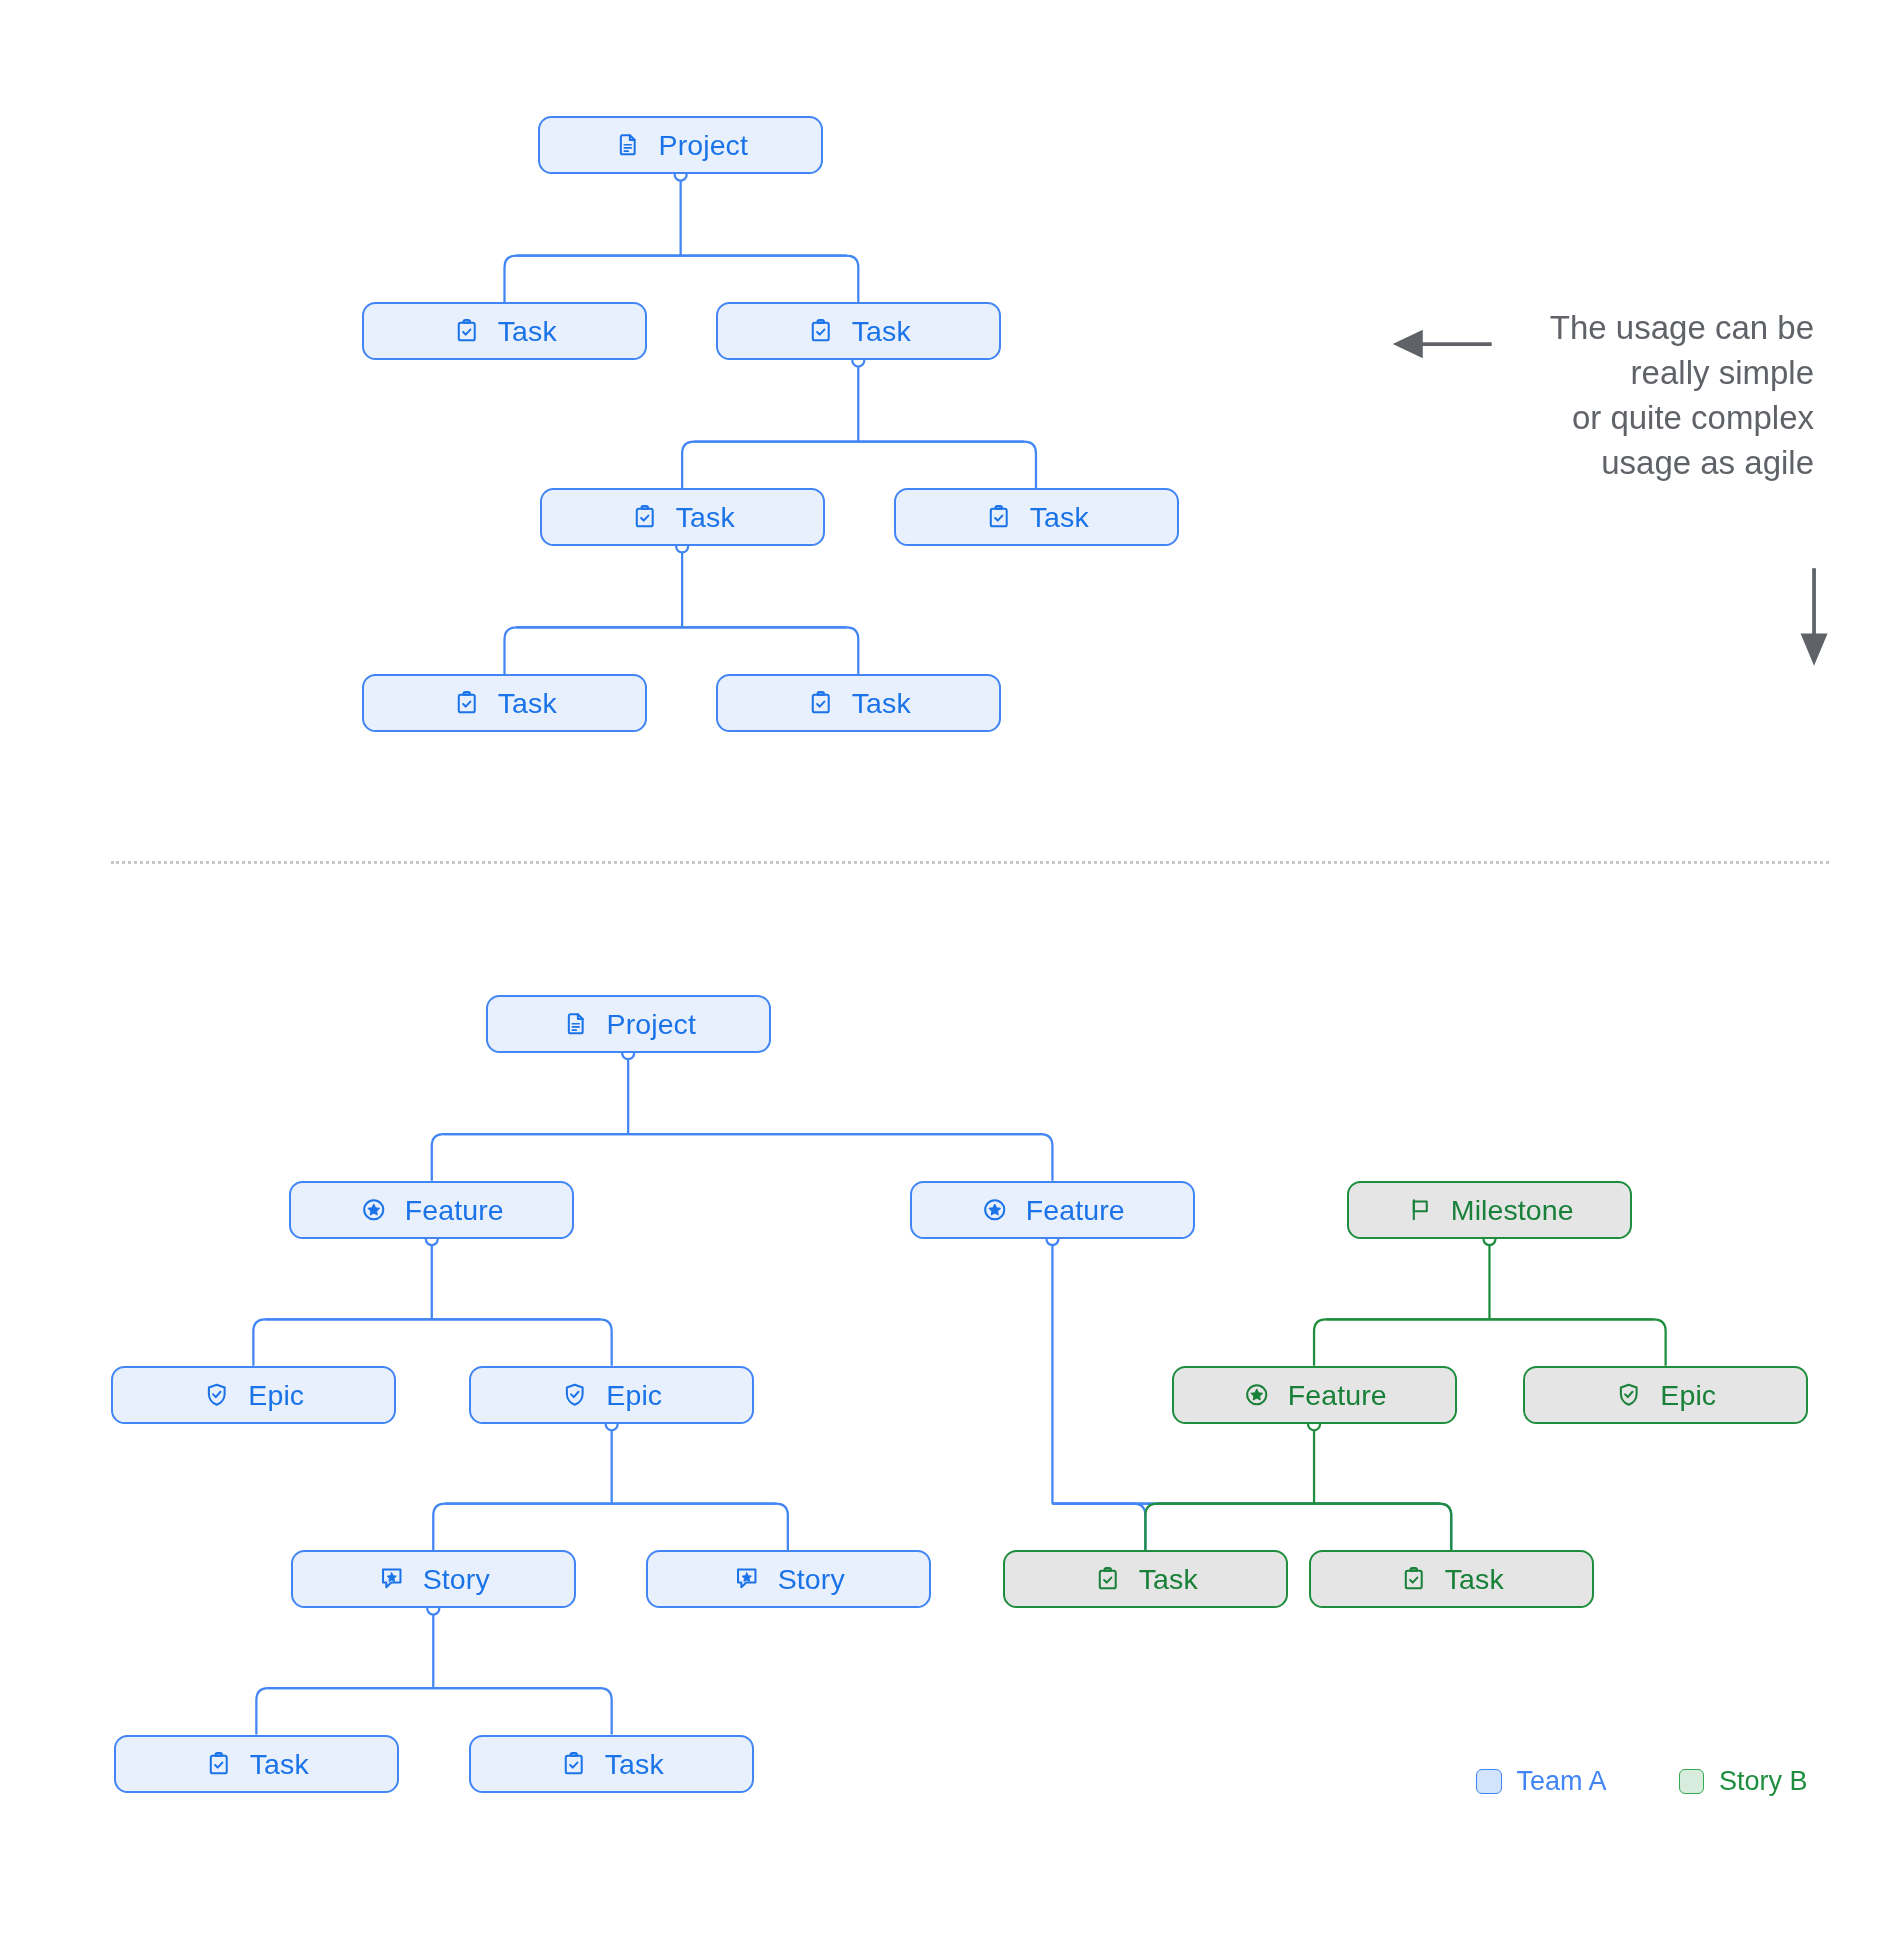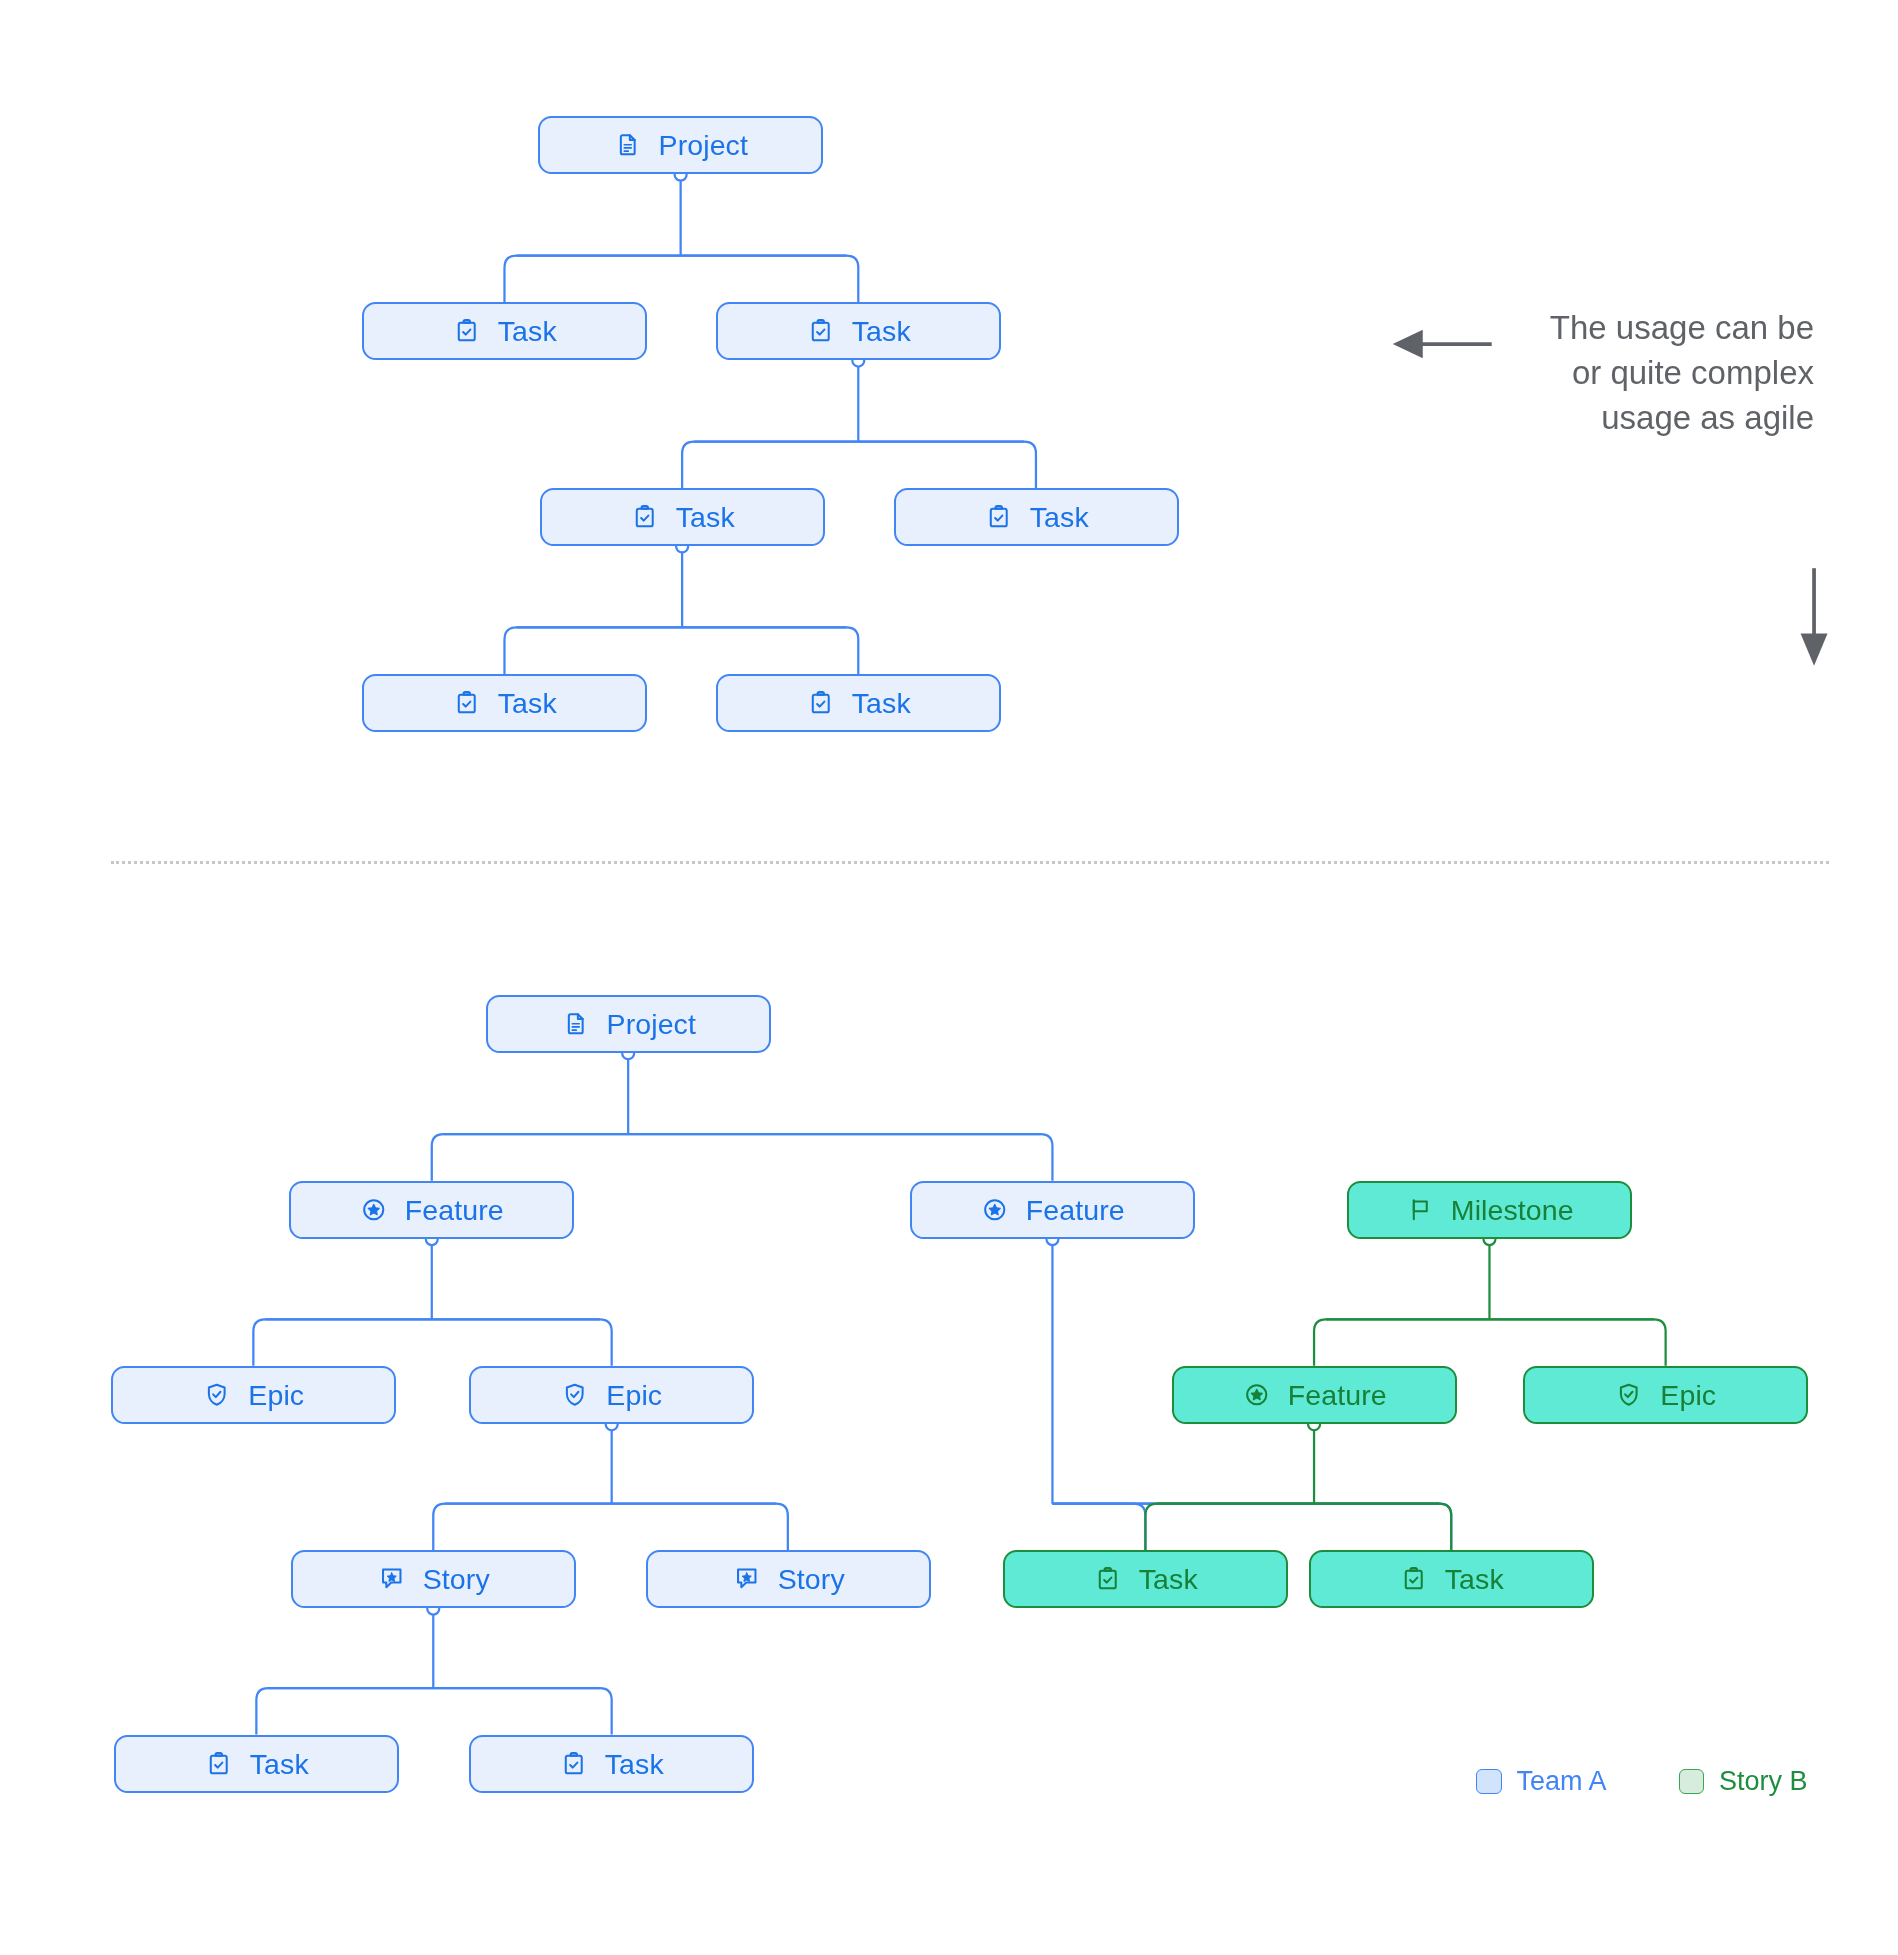--- a/index.html
+++ b/index.html
@@ -57,21 +57,21 @@
     height: 28.5px;
   }
   .node .node-icon svg { display: block; }
 
   .team-a {
     background: #e8effd;
     border-color: #4285f4;
     color: #1a73e8;
   }
   .team-b {
-    background: #5eead4;
+    background: #e5e5e5;
     border-color: #1e8e3e;
     color: #188038;
   }
 
   
   .annotation {
     position: absolute;
     color: #5f6368;
     font-size: 33px;
     line-height: 1.36;
@@ -373,20 +373,21 @@
             <path d="M9 4.5V3.6A1.6 1.6 0 0 1 10.6 2h2.8A1.6 1.6 0 0 1 15 3.6v.9z"></path>
             <path d="M8.6 13.2l2.4 2.4 4.4-4.7"></path>
           </svg>
         </span>
         <span class="node-label">Task</span>
       </div>
     </div>
 
   <div class="annotation" style="right:84px; top:306px; width:570px;text-align:right;">
     <span class="ann-line">The usage can be</span>
+    <span class="ann-line">really simple</span>
     <span class="ann-line">or quite complex</span>
     <span class="ann-line">usage as agile</span>
   </div>
 
   <svg class="layer-svg" viewBox="0 0 2532 2608" preserveAspectRatio="none">
     <g>
       <line x1="1990" y1="459" x2="1880" y2="459" stroke="#5f6368" stroke-width="5"></line>
       <polygon points="1858,459 1898,440 1898,478" fill="#5f6368"></polygon>
     </g>
     <g>

